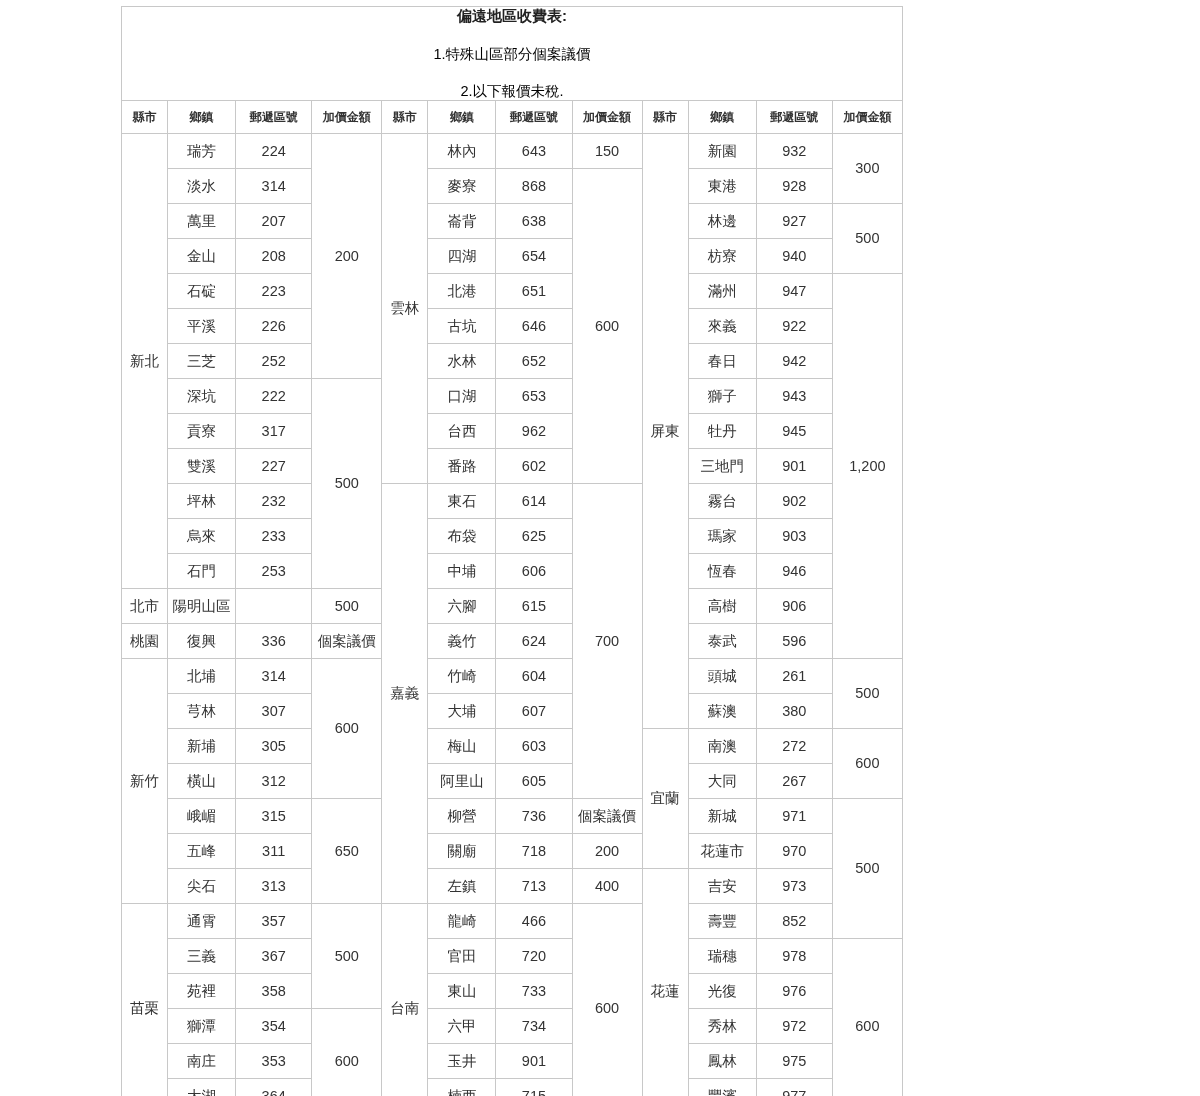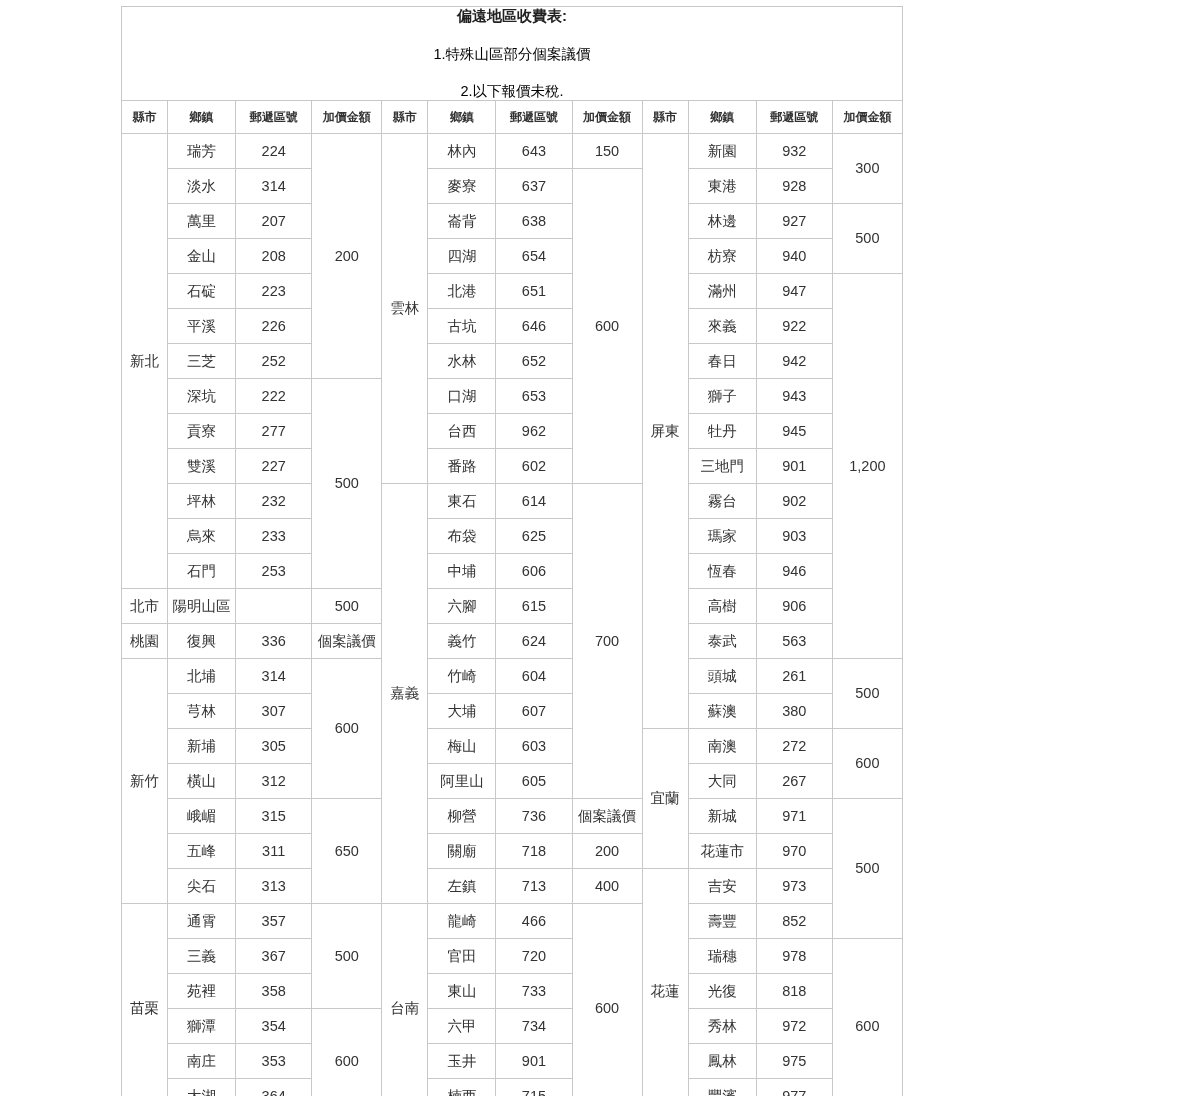--- a/index.html
+++ b/index.html
@@ -123,21 +123,21 @@
             <td rowspan="1">150</td>
             <td rowspan="17">屏東</td>
             <td>新園</td>
             <td>932</td>
             <td rowspan="2">300</td>
           </tr>
           <tr>
             <td>淡水</td>
             <td>314</td>
             <td>麥寮</td>
-            <td>637</td>
+            <td>868</td>
             <td rowspan="9">600</td>
             <td>東港</td>
             <td>928</td>
           </tr>
           <tr>
             <td>萬里</td>
             <td>207</td>
             <td>崙背</td>
             <td>638</td>
             <td>林邊</td>
@@ -181,21 +181,21 @@
             <td>深坑</td>
             <td>222</td>
             <td rowspan="6">500</td>
             <td>口湖</td>
             <td>653</td>
             <td>獅子</td>
             <td>943</td>
           </tr>
           <tr>
             <td>貢寮</td>
-            <td>277</td>
+            <td>317</td>
             <td>台西</td>
             <td>962</td>
             <td>牡丹</td>
             <td>945</td>
           </tr>
           <tr>
             <td>雙溪</td>
             <td>227</td>
             <td>番路</td>
             <td>602</td>
@@ -239,21 +239,21 @@
             <td>906</td>
           </tr>
           <tr>
             <td rowspan="1">桃園</td>
             <td>復興</td>
             <td>336</td>
             <td rowspan="1">個案議價</td>
             <td>義竹</td>
             <td>624</td>
             <td>泰武</td>
-            <td>563</td>
+            <td>596</td>
           </tr>
           <tr>
             <td rowspan="7">新竹</td>
             <td>北埔</td>
             <td>314</td>
             <td rowspan="4">600</td>
             <td>竹崎</td>
             <td>604</td>
             <td>頭城</td>
             <td>261</td>
@@ -335,21 +335,21 @@
             <td>瑞穗</td>
             <td>978</td>
             <td rowspan="5">600</td>
           </tr>
           <tr>
             <td>苑裡</td>
             <td>358</td>
             <td>東山</td>
             <td>733</td>
             <td>光復</td>
-            <td>818</td>
+            <td>976</td>
           </tr>
           <tr>
             <td>獅潭</td>
             <td>354</td>
             <td rowspan="3">600</td>
             <td>六甲</td>
             <td>734</td>
             <td>秀林</td>
             <td>972</td>
           </tr>

